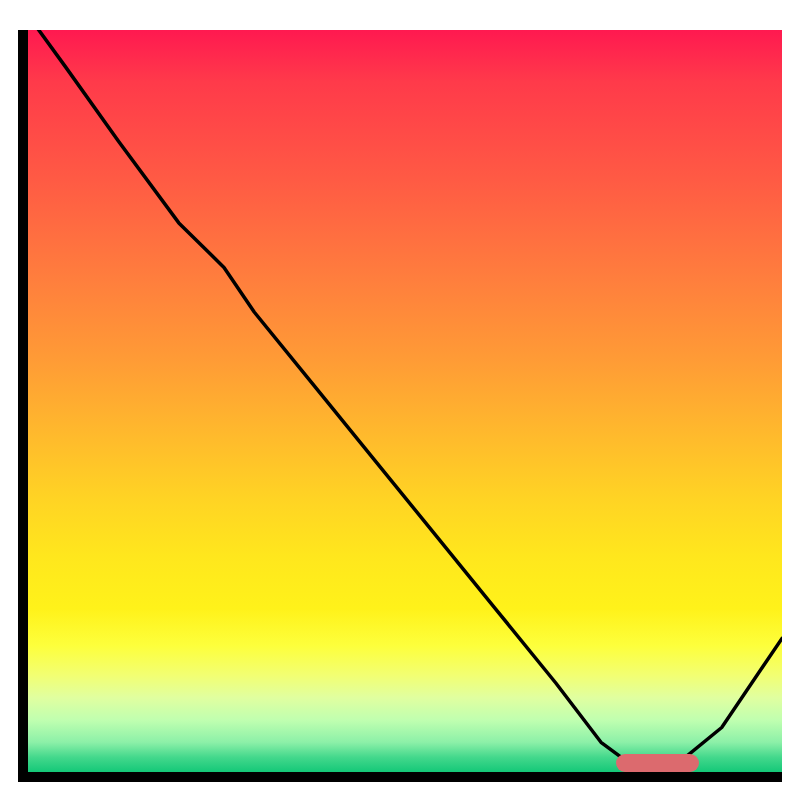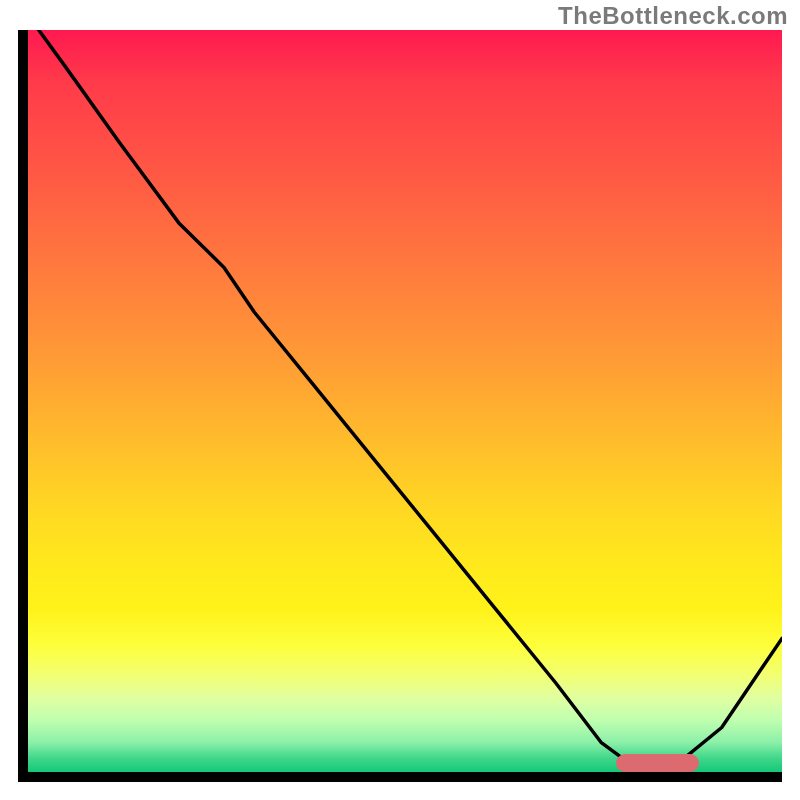--- a/index.html
+++ b/index.html
@@ -76,21 +76,20 @@
     position: absolute;
     height: 18px;
     border-radius: 9px;
     background: #dc6a6e;
   }
 </style>
 </head>
 <body>
 
 <div class="wrap">
-  <div class="watermark">TheBottleneck.com</div>
 
   <div class="plot-frame">
     <div class="plot-inner">
       <div class="gradient"></div>
 
       <svg class="curve-svg" viewBox="0 0 754 742" preserveAspectRatio="none">
         <path fill="none" stroke="#000" stroke-width="3.5" stroke-linecap="round" stroke-linejoin="round" d="M0.0 -14.8 L37.7 37.1 L90.5 111.3 L150.8 192.9 L196.0 237.4 L226.2 282.0 L286.5 356.2 L346.8 430.4 L407.2 504.6 L467.5 578.8 L527.8 653.0 L573.0 712.3 L603.2 734.6 L648.4 734.6 L693.7 697.5 L754.0 608.4"></path>
       </svg>
 
       <div class="marker" style="left: 588.12px; width: 82.94px; top: 724.096px;"></div>

